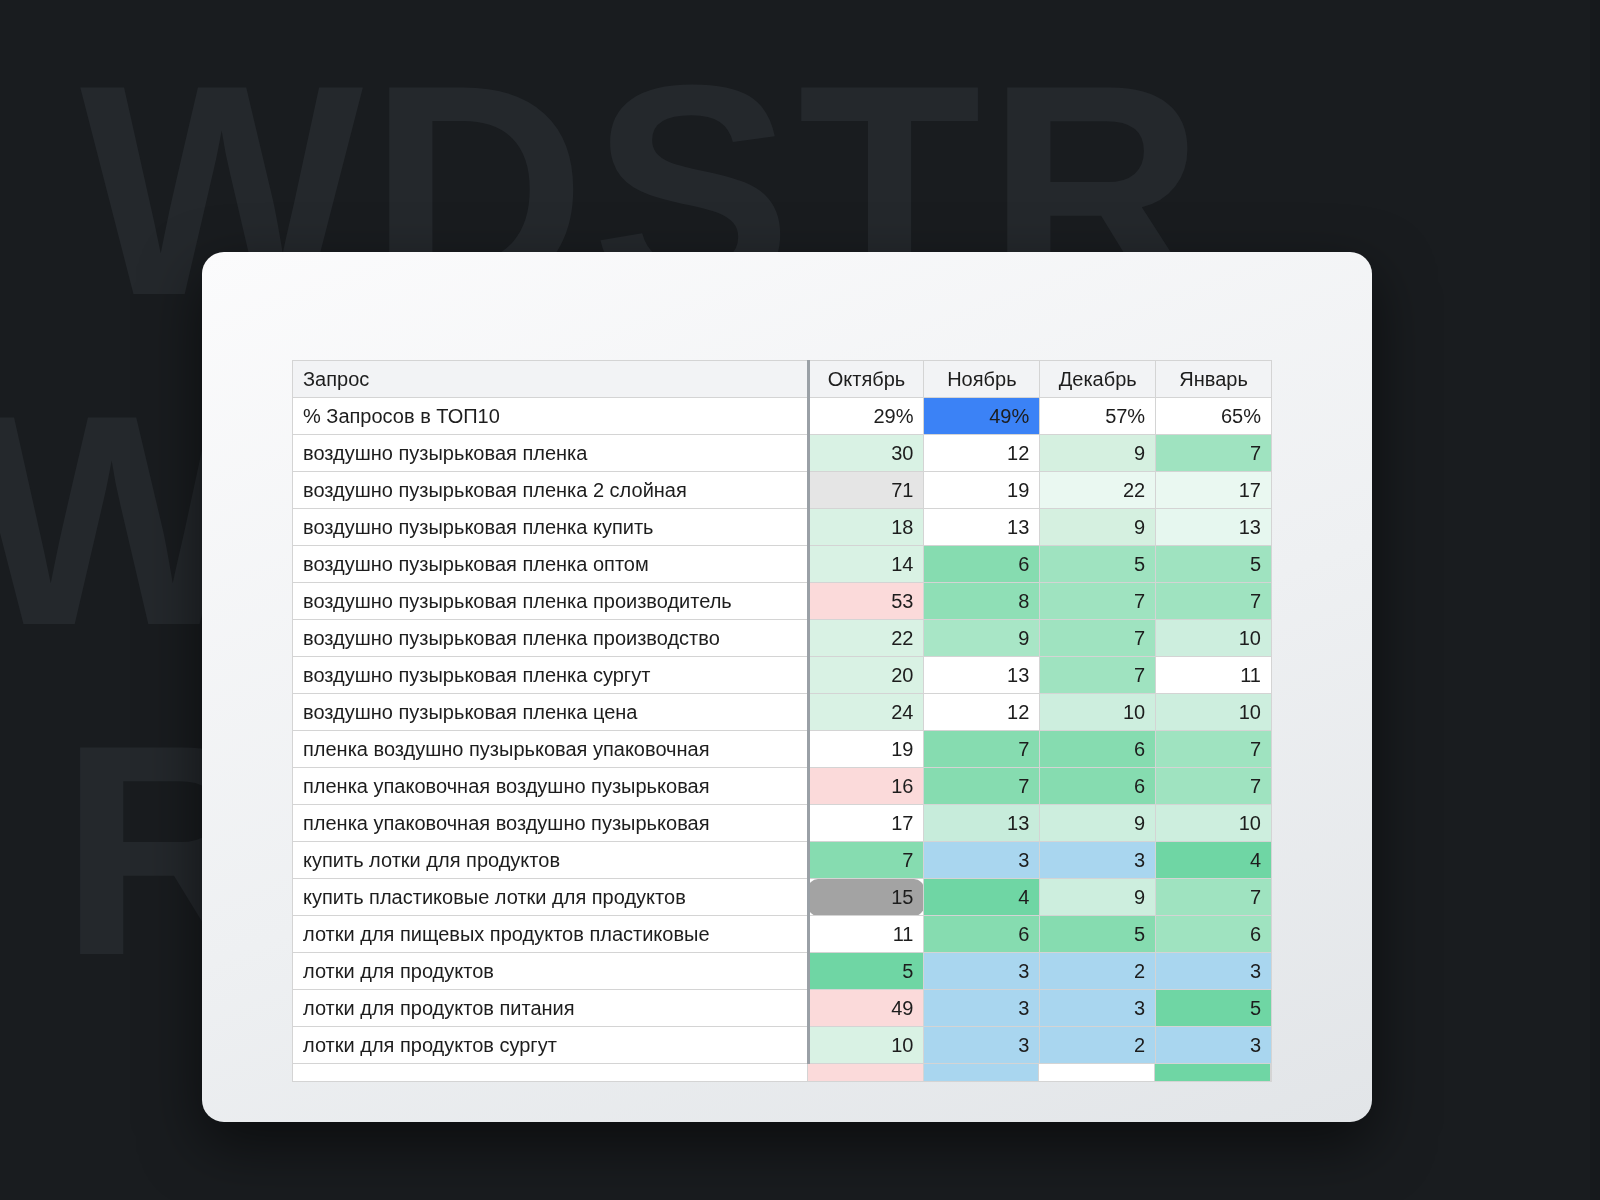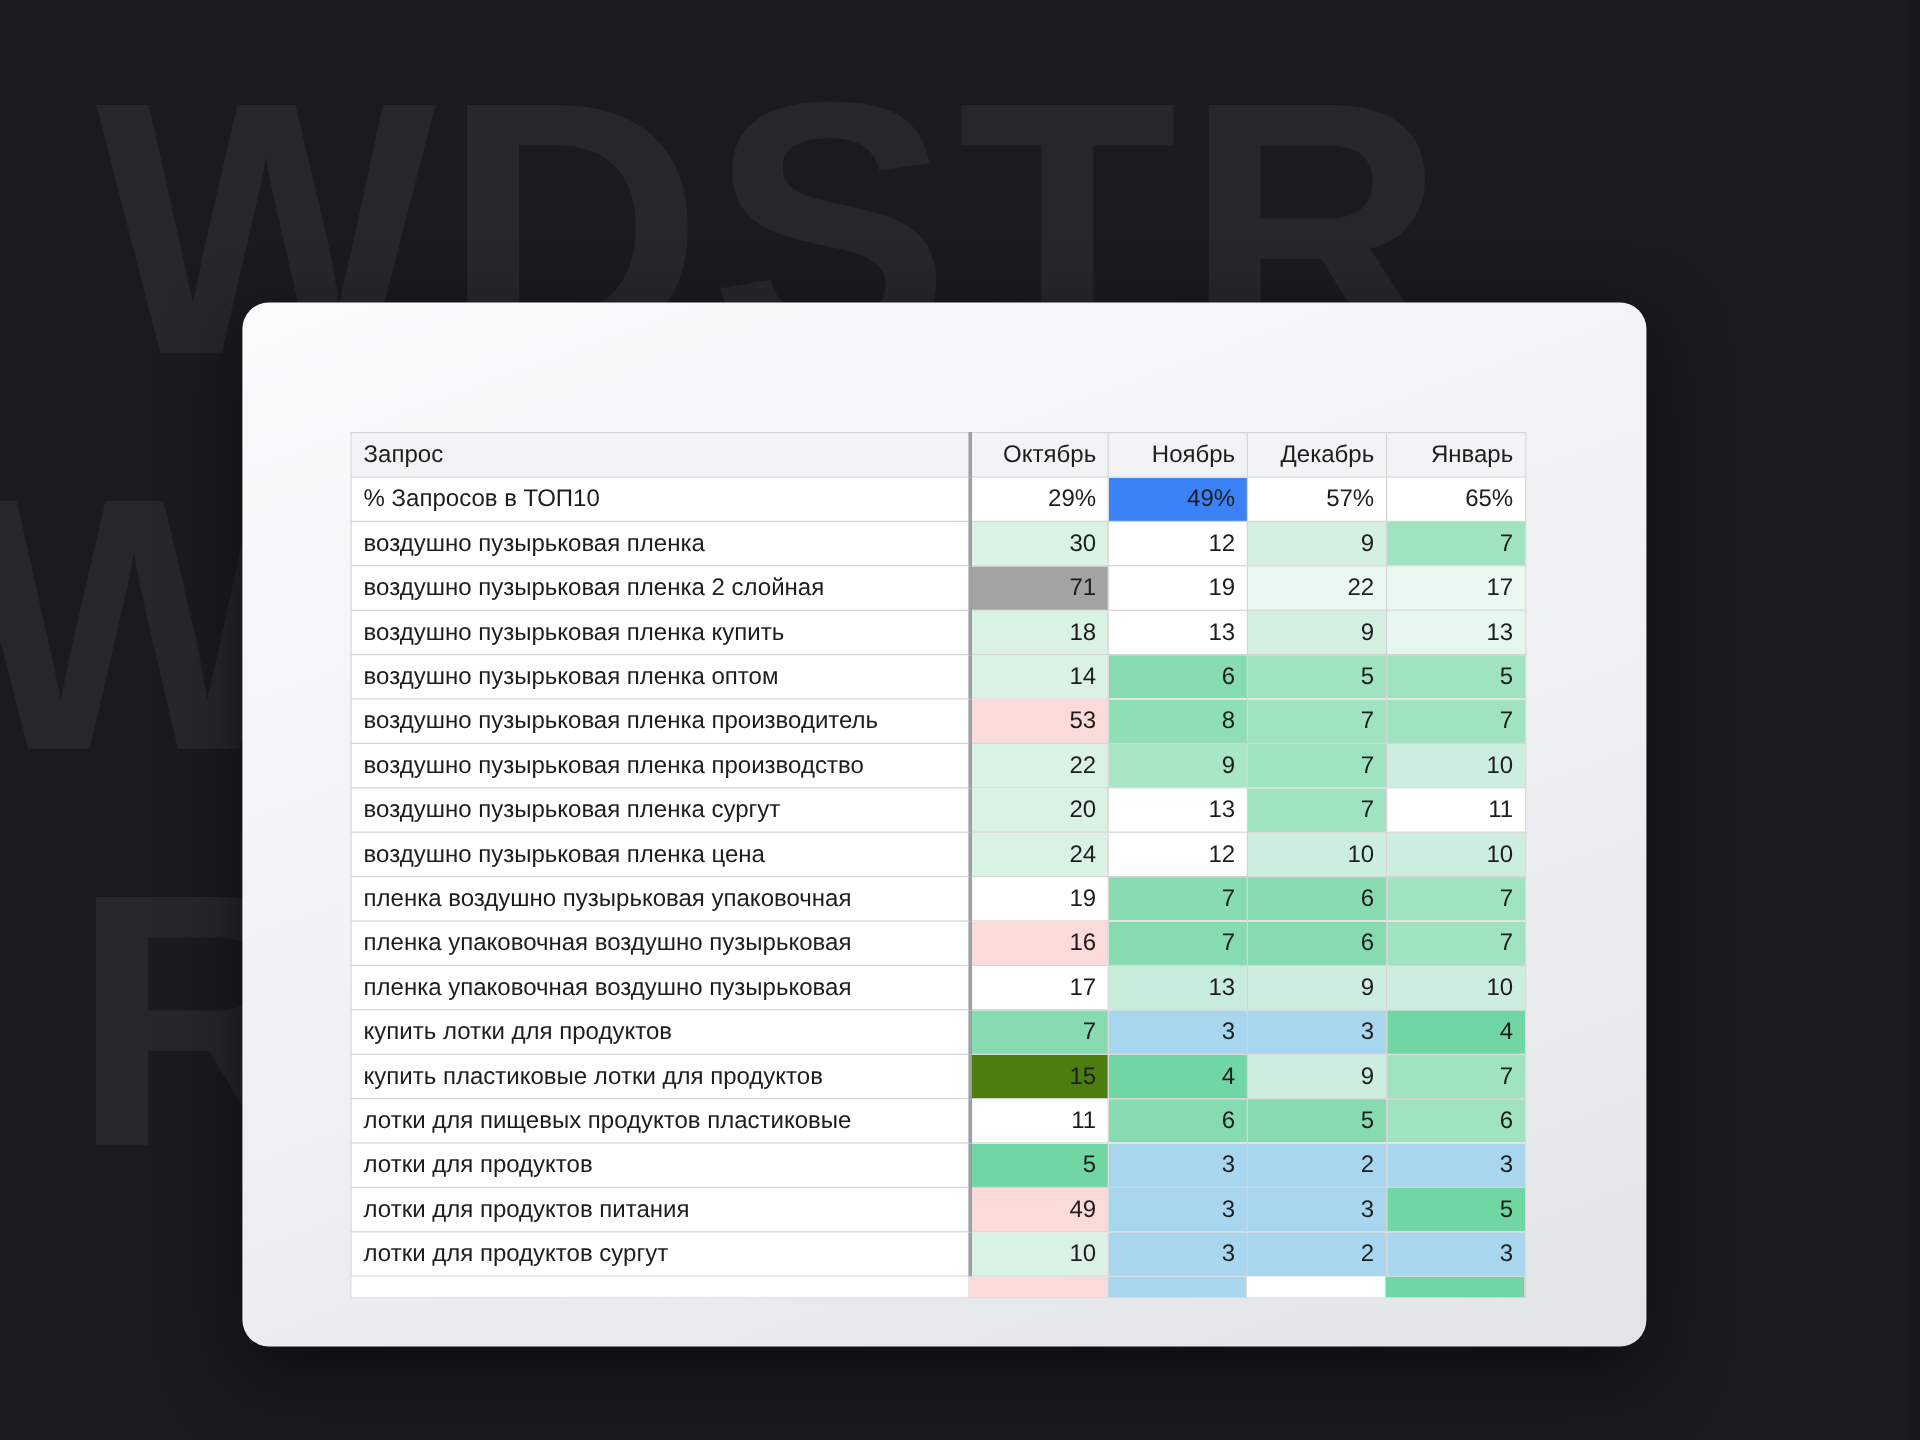--- a/index.html
+++ b/index.html
@@ -99,21 +99,21 @@
     padding: 0 10px;
     font-weight: 400;
     white-space: nowrap;
     overflow: hidden;
   }
   table.xl thead th {
     background: #f2f3f5;
     font-weight: 400;
     text-align: left;
   }
-  table.xl thead th.num { text-align: right; }
+  table.xl thead th.num { text-align: center; }
   .col-q { width: 516px; text-align: left; }
   .col-m { width: 116px; text-align: right; }
   td.col-m { text-align: right; }
 
   
   .sep-left { border-left: 3px solid #9aa0a6 !important; }
 
   .pct-row td { font-weight: 400; }
 
   
@@ -164,21 +164,21 @@
             </tr>
             <tr>
               <td class="col-q">воздушно пузырьковая пленка</td>
               <td class="col-m sep-left" style="background: rgb(217, 242, 228);">30</td>
               <td class="col-m" style="background: rgb(255, 255, 255);">12</td>
               <td class="col-m" style="background: rgb(213, 240, 224);">9</td>
               <td class="col-m" style="background: rgb(159, 227, 192);">7</td>
             </tr>
             <tr>
               <td class="col-q">воздушно пузырьковая пленка 2 слойная</td>
-              <td class="col-m sep-left" style="background: #a3a3a3; padding-left: 23px;">71</td>
+              <td class="col-m sep-left" style="background: #e5e5e5; padding-left: 23px;">71</td>
               <td class="col-m" style="background: rgb(255, 255, 255);">19</td>
               <td class="col-m" style="background: rgb(234, 248, 241);">22</td>
               <td class="col-m" style="background: rgb(234, 248, 241);">17</td>
             </tr>
             <tr>
               <td class="col-q">воздушно пузырьковая пленка купить</td>
               <td class="col-m sep-left" style="background: rgb(217, 242, 228);">18</td>
               <td class="col-m" style="background: rgb(255, 255, 255);">13</td>
               <td class="col-m" style="background: rgb(213, 240, 224);">9</td>
               <td class="col-m" style="background: rgb(230, 247, 239);">13</td>
@@ -241,21 +241,21 @@
             </tr>
             <tr>
               <td class="col-q">купить лотки для продуктов</td>
               <td class="col-m sep-left" style="background: rgb(134, 220, 176);">7</td>
               <td class="col-m" style="background: rgb(169, 214, 239);">3</td>
               <td class="col-m" style="background: rgb(169, 214, 239);">3</td>
               <td class="col-m" style="background: rgb(111, 214, 164);">4</td>
             </tr>
             <tr>
               <td class="col-q">купить пластиковые лотки для продуктов</td>
-              <td class="col-m sep-left" style="background: #4d7c0f;">15</td>
+              <td class="col-m sep-left" style="background: #a3a3a3; border-radius: 10px;">15</td>
               <td class="col-m" style="background: rgb(111, 214, 164);">4</td>
               <td class="col-m" style="background: rgb(205, 238, 222);">9</td>
               <td class="col-m" style="background: rgb(159, 227, 192);">7</td>
             </tr>
             <tr>
               <td class="col-q">лотки для пищевых продуктов пластиковые</td>
               <td class="col-m sep-left" style="background: rgb(255, 255, 255);">11</td>
               <td class="col-m" style="background: rgb(134, 220, 176);">6</td>
               <td class="col-m" style="background: rgb(134, 220, 176);">5</td>
               <td class="col-m" style="background: rgb(159, 227, 192);">6</td>

